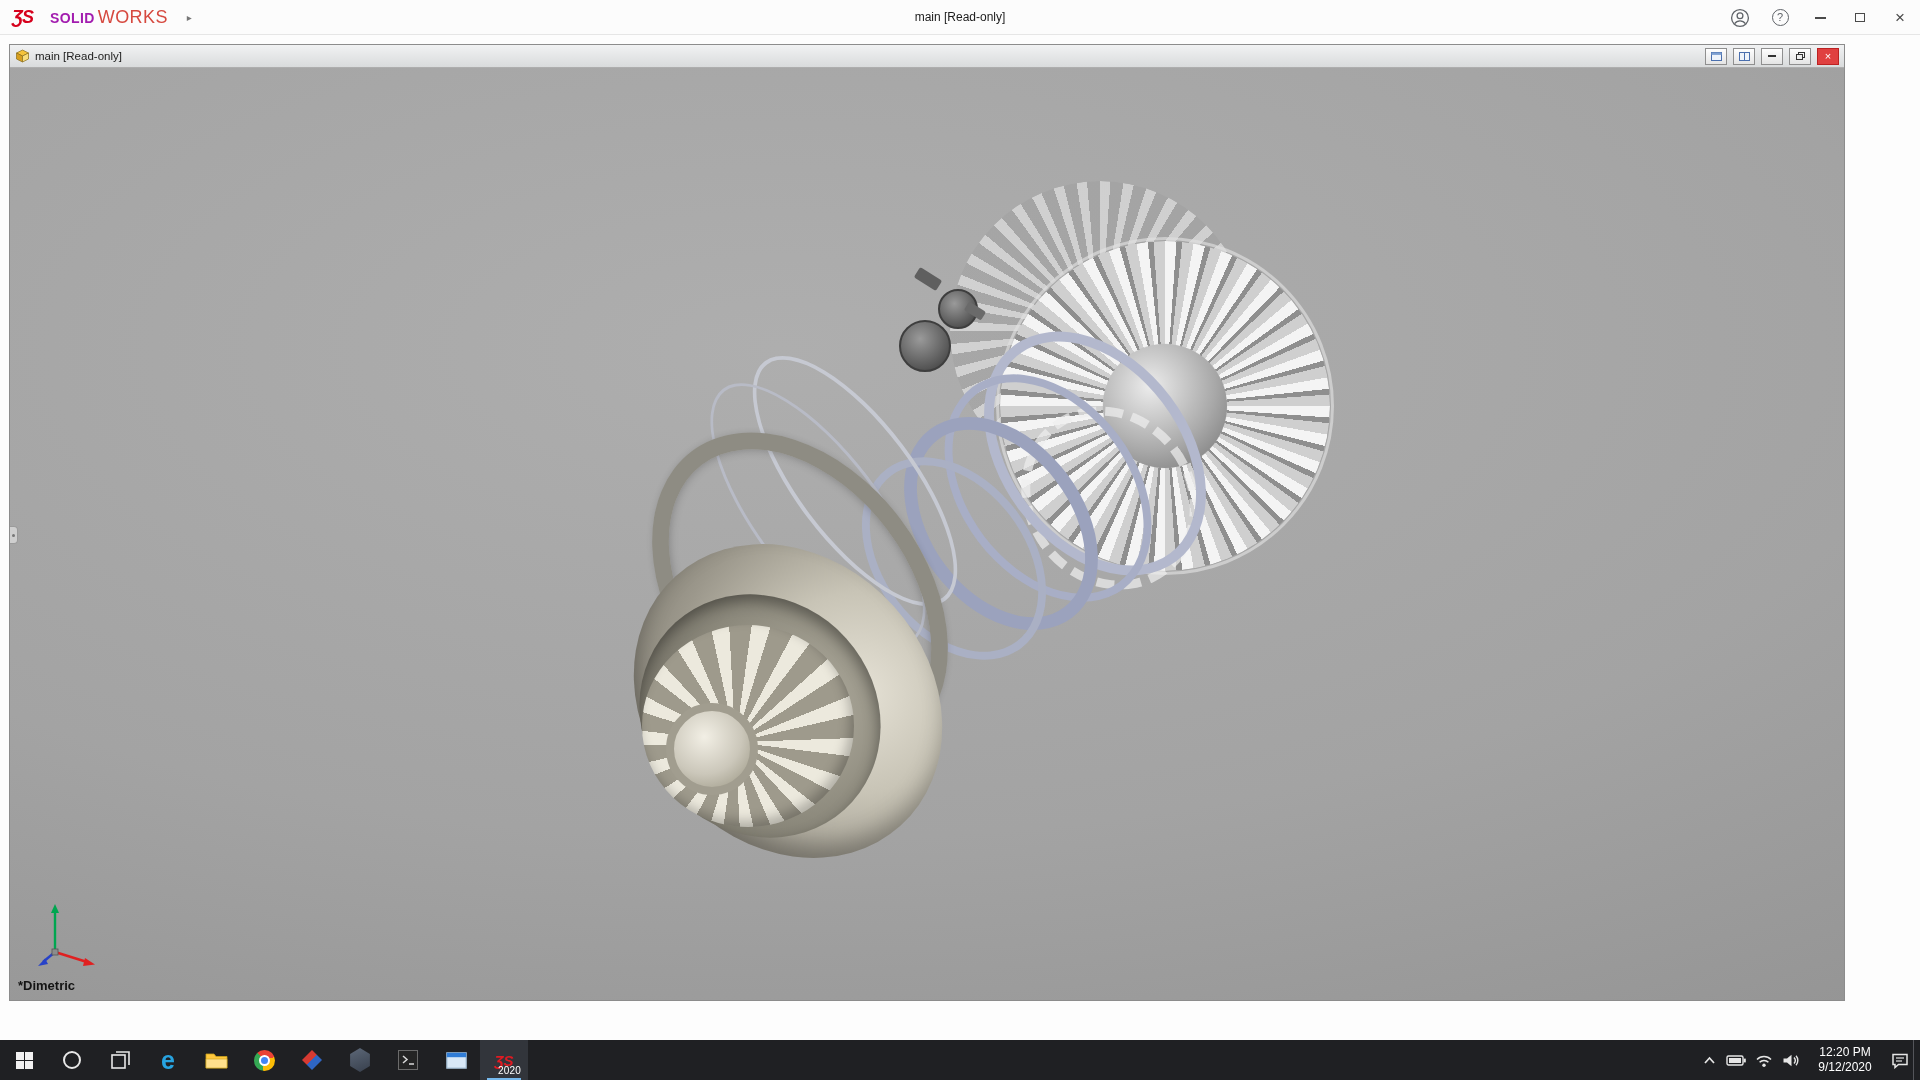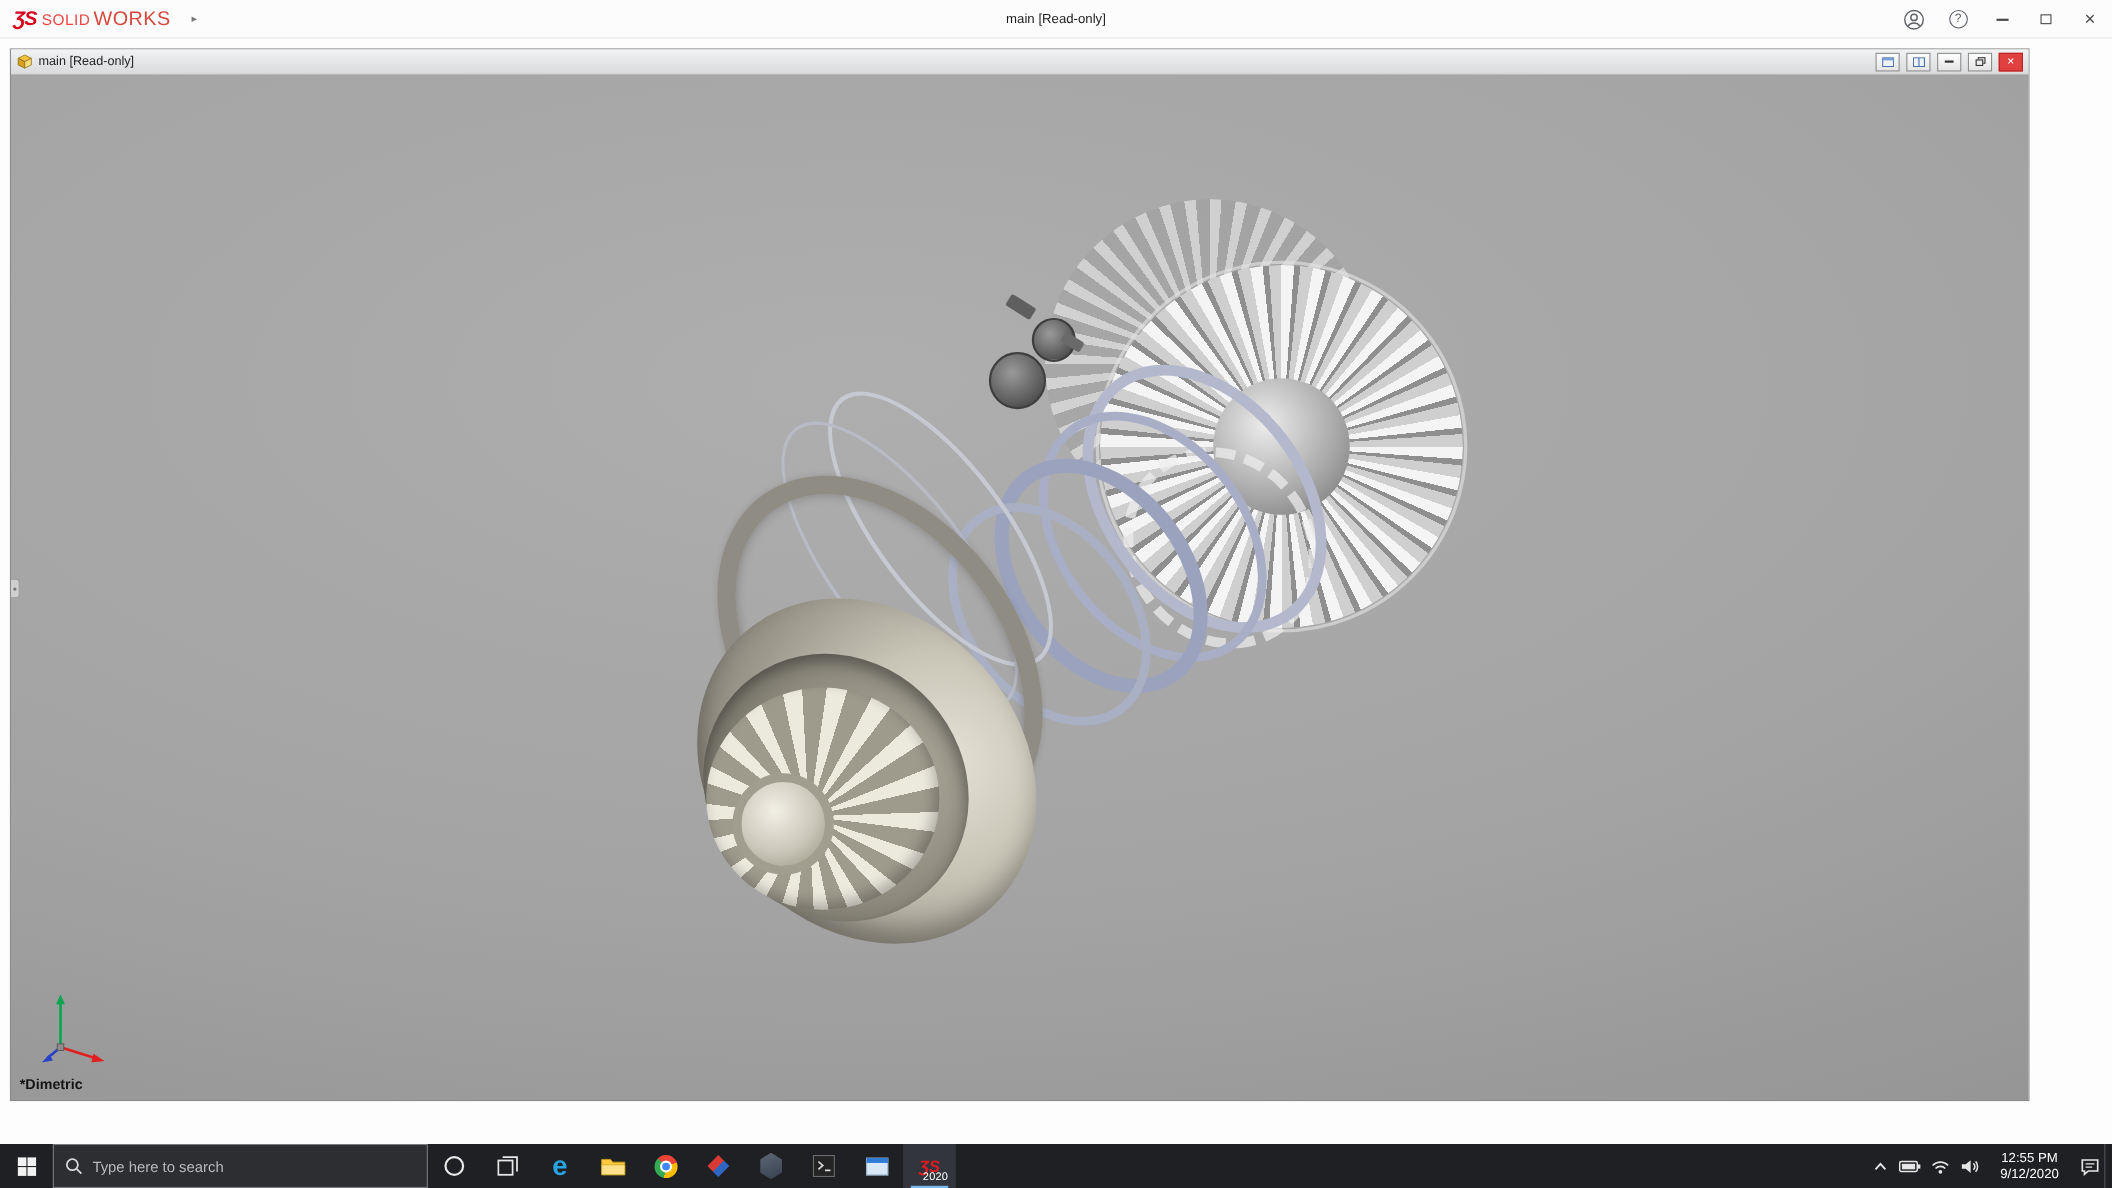--- a/index.html
+++ b/index.html
@@ -3,21 +3,21 @@
 <meta charset="utf-8">
 <style>
   * { margin:0; padding:0; box-sizing:border-box; }
   html,body { width:1920px; height:1080px; overflow:hidden; }
   body { position:relative; background:#fdfdfd; font-family:"Liberation Sans","DejaVu Sans",sans-serif; user-select:none; }
 
   
   .app-titlebar { position:absolute; top:0; left:0; width:1920px; height:35px; background:#fcfcfc; border-bottom:1px solid #e6e6e6; }
   .brand { position:absolute; left:12px; top:0; height:35px; display:flex; align-items:center; gap:3px; }
   .logo-glyph { color:#d6001c; font-weight:bold; font-style:italic; font-size:18px; letter-spacing:-1px; }
-  .brand-bold { color:#ef4444; font-weight:normal; font-size:14px; letter-spacing:.4px; margin-left:2px; }
+  .brand-bold { color:#a21caf; font-weight:bold; font-size:14px; letter-spacing:.4px; margin-left:14px; }
   .brand-light { color:#d6493f; font-weight:normal; font-size:18px; letter-spacing:.4px; }
   .menu-arrow { color:#777; font-size:10px; margin-left:16px; }
   .app-title { position:absolute; left:0; right:0; top:0; height:35px; line-height:35px; text-align:center; font-size:12px; color:#1c1c1c; pointer-events:none; }
   .app-controls { position:absolute; right:0; top:0; height:35px; display:flex; }
   .app-ctrl { width:40px; height:35px; display:flex; align-items:center; justify-content:center; color:#4a4a4a; }
   .help-circle { width:17px; height:17px; border:1.4px solid #5f6368; border-radius:50%; font-size:11px; line-height:14px; text-align:center; color:#5f6368; }
   .glyph-min { width:11px; height:2px; background:#4a4a4a; display:block; }
   .glyph-max { width:10px; height:9px; border:1.3px solid #4a4a4a; display:block; }
   .glyph-close { font-size:17px; color:#4a4a4a; line-height:1; }
 
@@ -224,27 +224,20 @@
 <div class="taskbar">
   <div class="tb-btn">
     <svg width="17" height="17" viewBox="0 0 17 17">
       <rect width="8" height="8" fill="#f2f2f2"></rect>
         <rect x="9" width="8" height="8" fill="#f2f2f2"></rect>
       <rect y="9" width="8" height="8" fill="#f2f2f2"></rect>
         <rect x="9" y="9" width="8" height="8" fill="#f2f2f2"></rect>
     </svg>
   </div>
 
-  <div class="search-box">
-    <svg width="16" height="16" viewBox="0 0 16 16">
-      <circle cx="6.8" cy="6.8" r="5" fill="none" stroke="#d9d9d9" stroke-width="1.6"></circle>
-      <line x1="10.4" y1="10.4" x2="15" y2="15" stroke="#d9d9d9" stroke-width="1.6"></line>
-    </svg>
-    <input type="text" placeholder="Type here to search" style="">
-  </div>
 
   <div class="tb-btn">
     <svg width="20" height="20" viewBox="0 0 20 20">
       <circle cx="10" cy="10" r="8" fill="none" stroke="#e8e8e8" stroke-width="2"></circle>
     </svg>
   </div>
   <div class="tb-btn">
     <svg width="19" height="19" viewBox="0 0 19 19">
       <rect x="1" y="4" width="13" height="13" fill="none" stroke="#e8e8e8" stroke-width="1.6"></rect>
       <path d="M5 1 h13 v13" fill="none" stroke="#e8e8e8" stroke-width="1.6"></path>
@@ -310,21 +303,21 @@
       </svg>
     </div>
     <div class="tray-btn">
       <svg width="17" height="15" viewBox="0 0 17 15">
         <path d="M1.5 5.5 h3.5 l4.5 -3.8 v11.6 l-4.5 -3.8 h-3.5 z" fill="#e6e6e6"></path>
         <path d="M12 4.5 a4.5 4.5 0 0 1 0 6" fill="none" stroke="#e6e6e6" stroke-width="1.4"></path>
         <path d="M14 2.8 a7 7 0 0 1 0 9.4" fill="none" stroke="#e6e6e6" stroke-width="1.4"></path>
       </svg>
     </div>
     <div class="clock">
-      <span>12:55 PM</span>
+      <span>12:20 PM</span>
       <span>9/12/2020</span>
     </div>
     <div class="tray-btn">
       <svg width="18" height="17" viewBox="0 0 18 17">
         <path d="M2 2.5 h14 v10 h-8.5 l-3.5 3 v-3 h-2 z" fill="none" stroke="#e6e6e6" stroke-width="1.5"></path>
         <line x1="5" y1="6" x2="13" y2="6" stroke="#e6e6e6" stroke-width="1.2"></line>
         <line x1="5" y1="9" x2="11" y2="9" stroke="#e6e6e6" stroke-width="1.2"></line>
       </svg>
     </div>
     <div class="show-desktop"></div>

